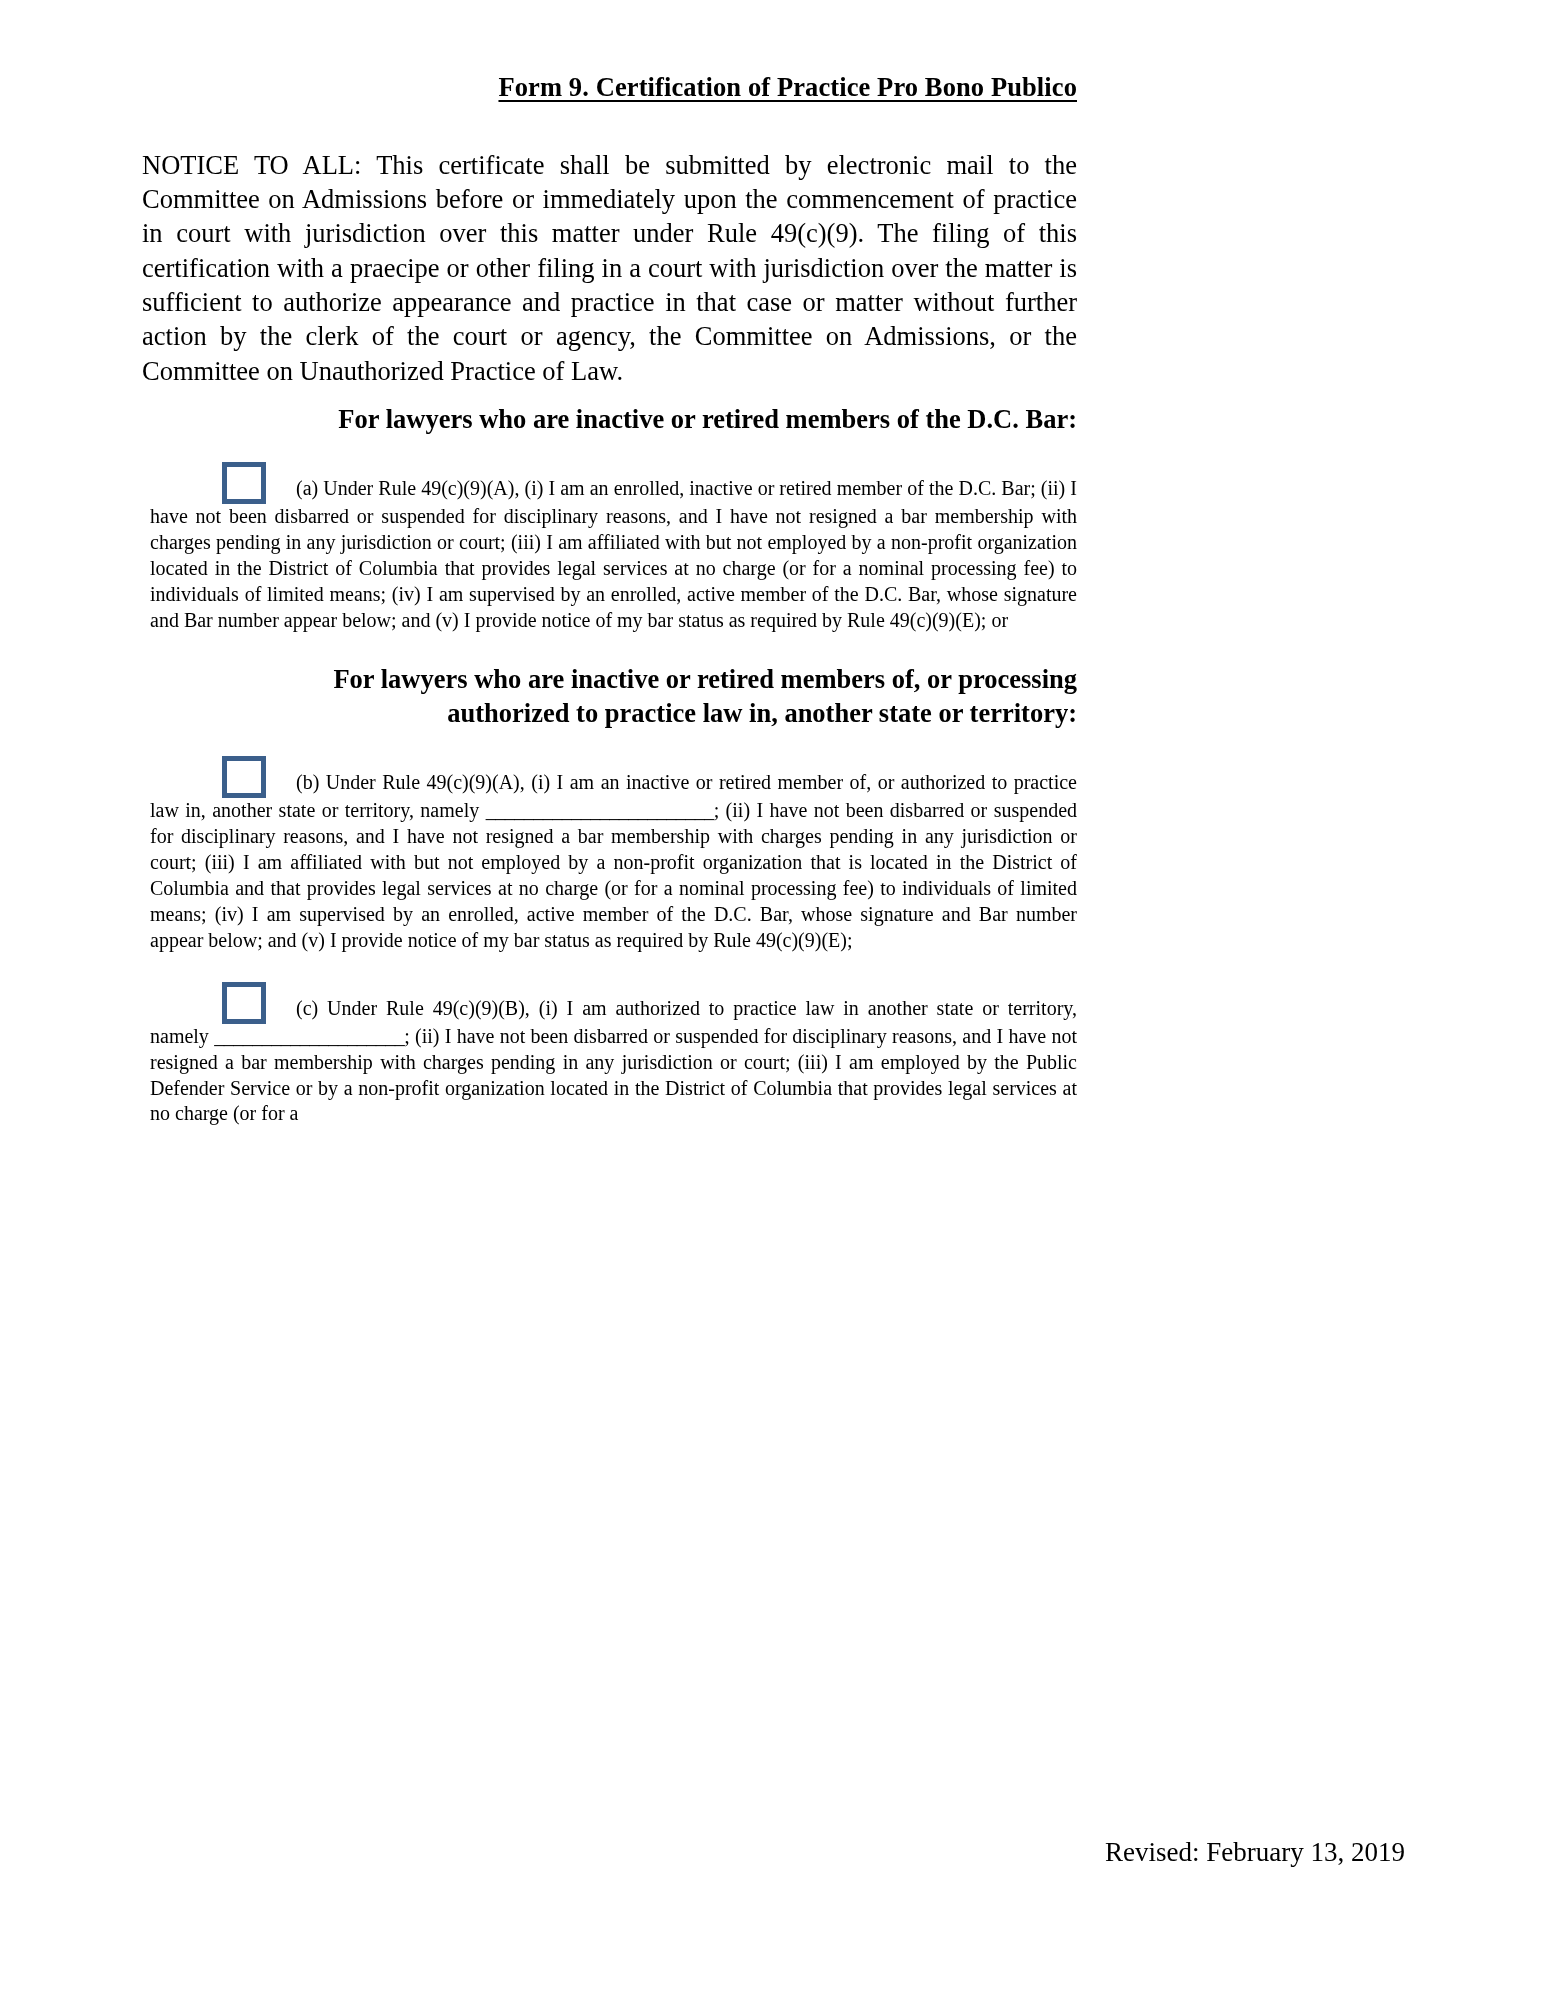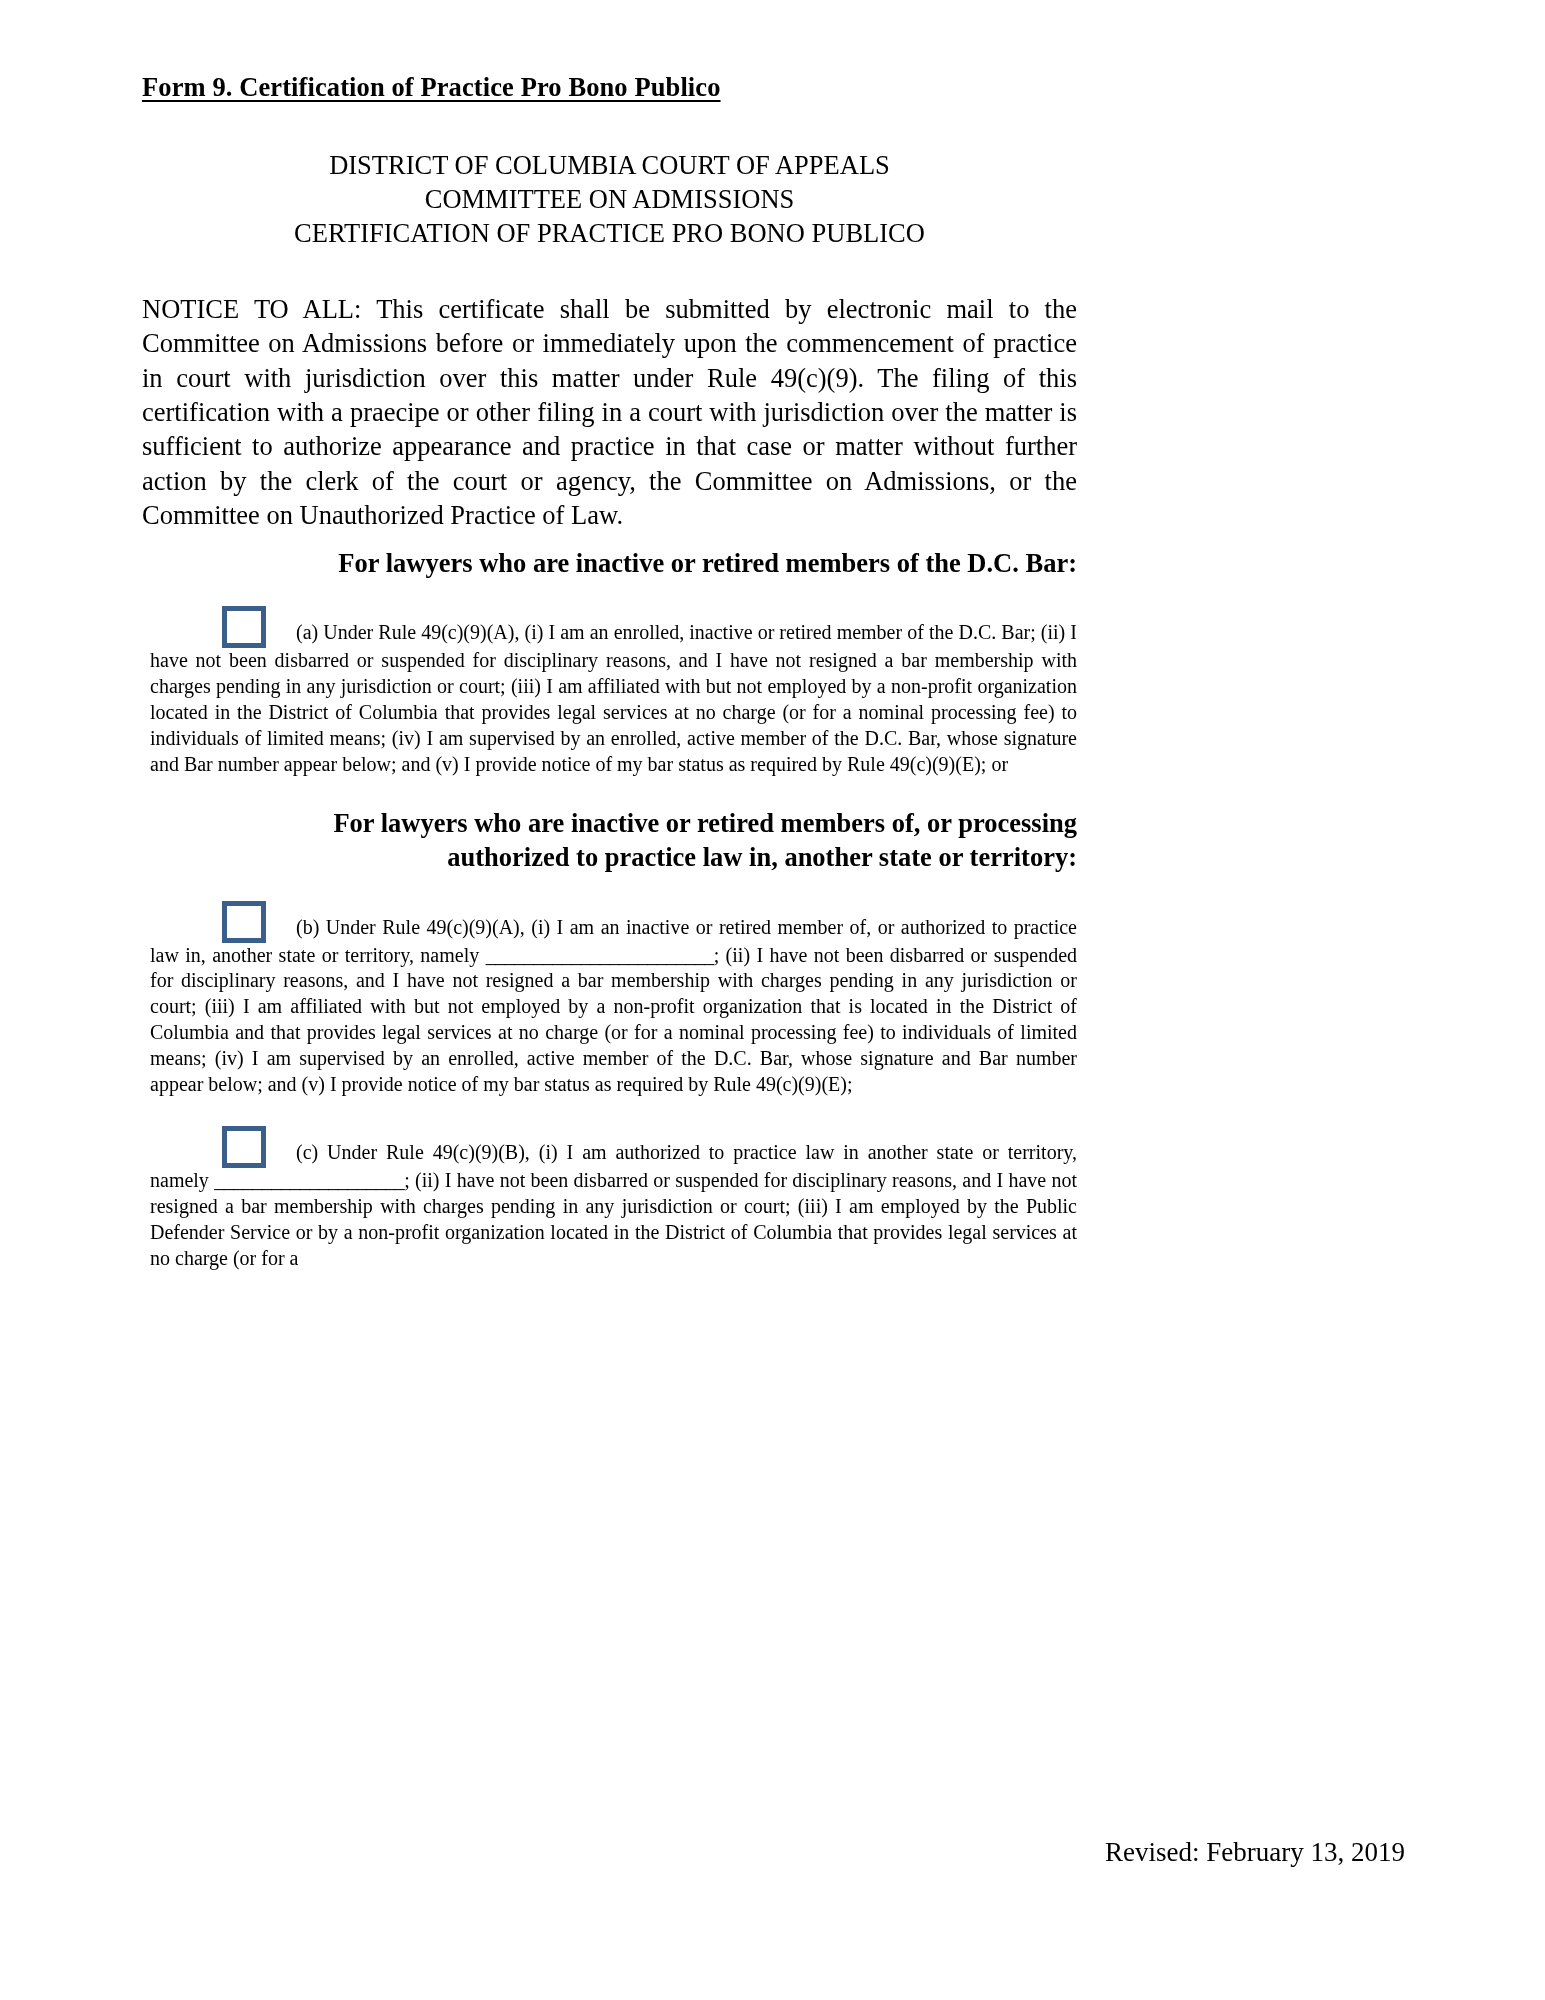--- a/index.html
+++ b/index.html
@@ -29,20 +29,21 @@
 
   
   .doc-title {
     font-size: 26.5px;
     font-weight: bold;
     text-decoration: underline;
     text-underline-offset: 4px;
     letter-spacing: 0.1px;
     margin: 0 0 44px 0;
     line-height: 1.2;
+    text-align: right;
   }
 
   
   .heading-block {
     text-align: center;
     font-size: 26.5px;
     line-height: 1.285;
     margin: 0 0 42px 0;
   }
   .heading-block .hline { display: block; white-space: nowrap; }
@@ -105,25 +106,20 @@
   }
 </style>
 </head>
 <body>
 
 <div class="page">
   <div class="content">
 
     <h1 class="doc-title">Form 9. Certification of Practice Pro Bono Publico</h1>
 
-    <div class="heading-block">
-      <span class="hline">DISTRICT OF COLUMBIA COURT OF APPEALS</span>
-      <span class="hline">COMMITTEE ON ADMISSIONS</span>
-      <span class="hline">CERTIFICATION OF PRACTICE PRO BONO PUBLICO</span>
-    </div>
 
     <p class="body notice">NOTICE TO ALL: This certificate shall be submitted by electronic mail to the Committee on Admissions before or immediately upon the commencement of practice in court with jurisdiction over this matter under Rule 49(c)(9). The filing of this certification with a praecipe or other filing in a court with jurisdiction over the matter is sufficient to authorize appearance and practice in that case or matter without further action by the clerk of the court or agency, the Committee on Admissions, or the Committee on Unauthorized Practice of Law.</p>
 
 
     <p class="section-head">For lawyers who are inactive or retired members of the D.C. Bar:</p>
 
     <p class="checkbox-para">
       <span class="checkbox"></span><span>(a) Under Rule 49(c)(9)(A), (i) I am an enrolled, inactive or retired member of the D.C. Bar; (ii) I have not been disbarred or suspended for disciplinary reasons, and I have not resigned a bar membership with charges pending in any jurisdiction or court; (iii) I am affiliated with but not employed by a non-profit organization located in the District of Columbia that provides legal services at no charge (or for a nominal processing fee) to individuals of limited means; (iv) I am supervised by an enrolled, active member of the D.C. Bar, whose signature and Bar number appear below; and (v) I provide notice of my bar status as required by Rule 49(c)(9)(E); or</span>
     </p>
 

